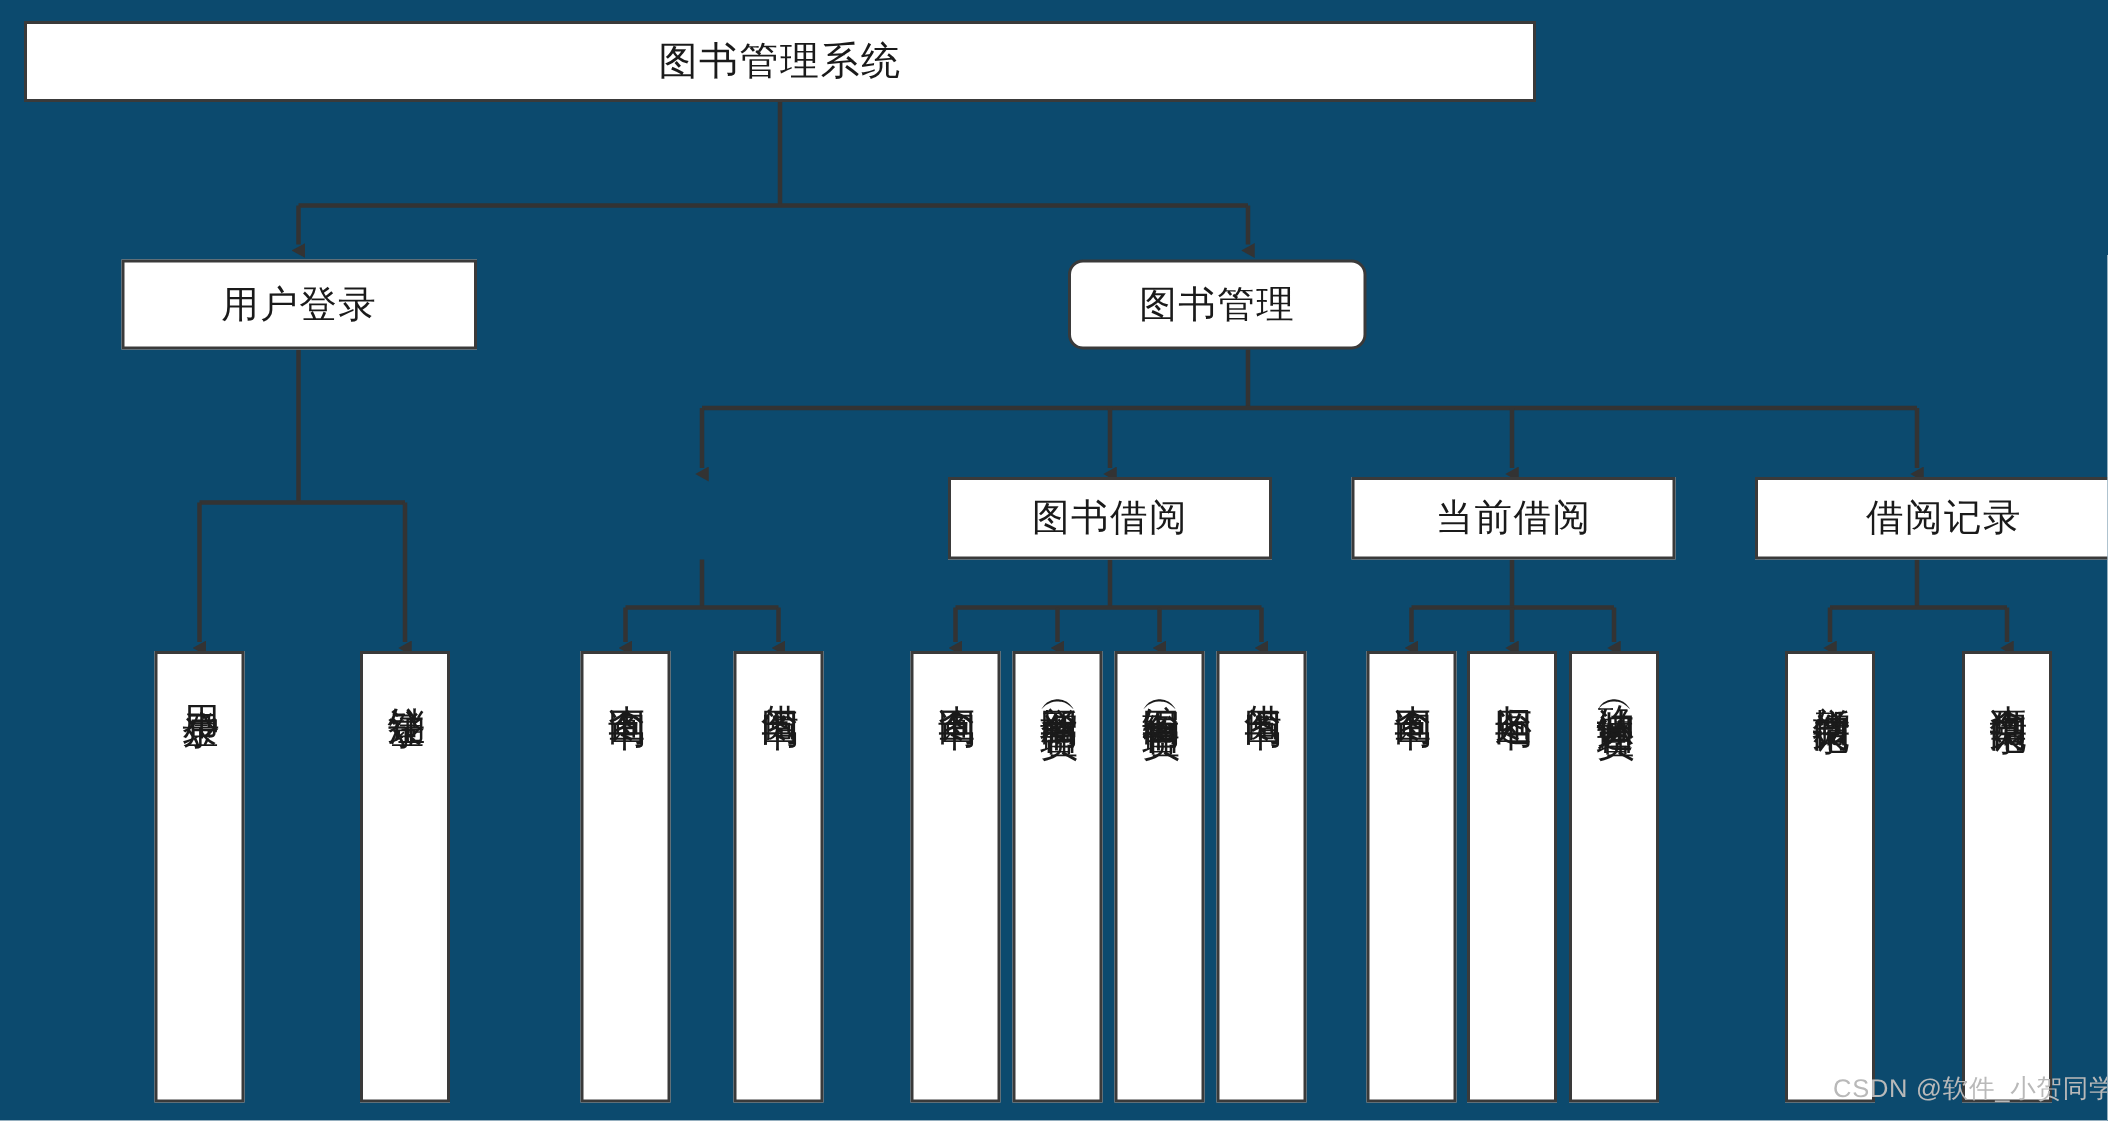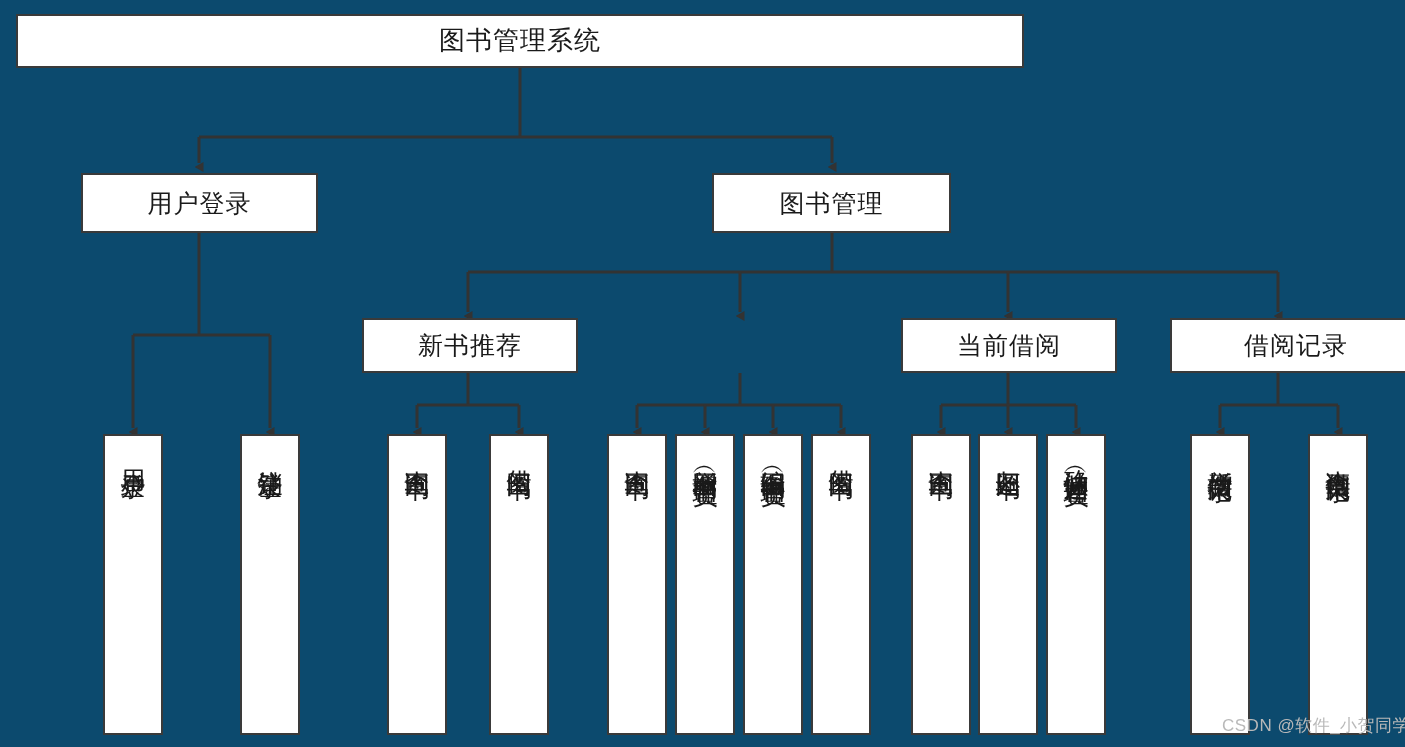--- a/index.html
+++ b/index.html
@@ -124,26 +124,26 @@
     </g>
   </svg>
 
   <div class="node horiz root" style="left:16px; top:14px; width:1008px; height:54px;">
     <span>图书管理系统</span>
   </div>
 
   <div class="node horiz" style="left:81px; top:173px; width:237px; height:60px;">
     <span>用户登录</span>
   </div>
-  <div class="node horiz" style="left:712px; top:173px; width:239px; height:60px;">
+  <div class="node horiz" style="left:712px; top:173px; width:199px; height:60px;border-radius:10px;">
     <span>图书管理</span>
   </div>
 
-  <div class="node horiz" style="left:362px; top:318px; width:216px; height:55px;">
-    <span>新书推荐</span>
+  <div class="node horiz" style="left:632px; top:318px; width:216px; height:55px;">
+    <span>图书借阅</span>
   </div>
   <div class="node horiz" style="left:901px; top:318px; width:216px; height:55px;">
     <span>当前借阅</span>
   </div>
   <div class="node horiz" style="left:1170px; top:318px; width:252px; height:55px;">
     <span>借阅记录</span>
   </div>
 
   <div class="node vert" style="left:103px; top:434px; width:60px; height:301px;">
     <span class="vlabel">用户登录</span>

